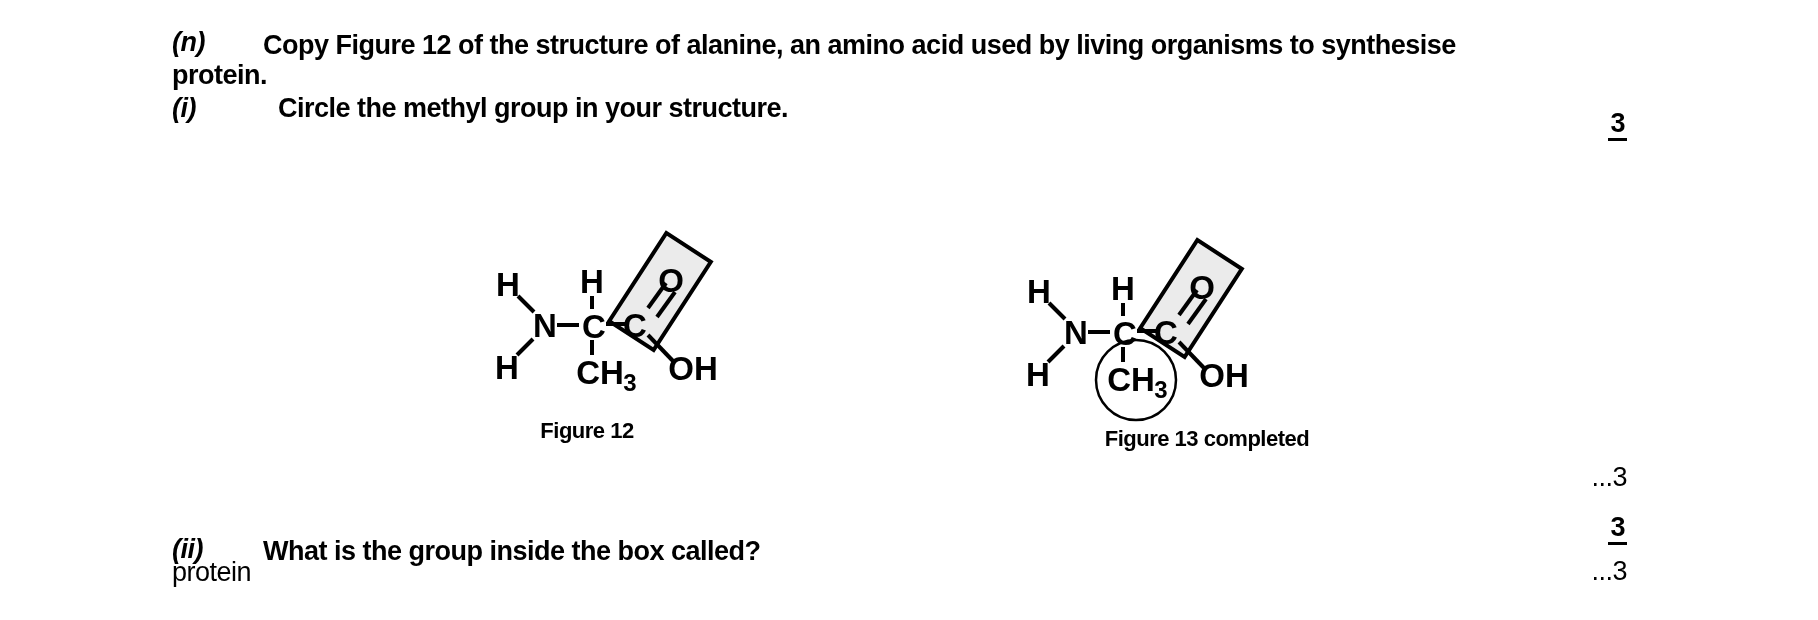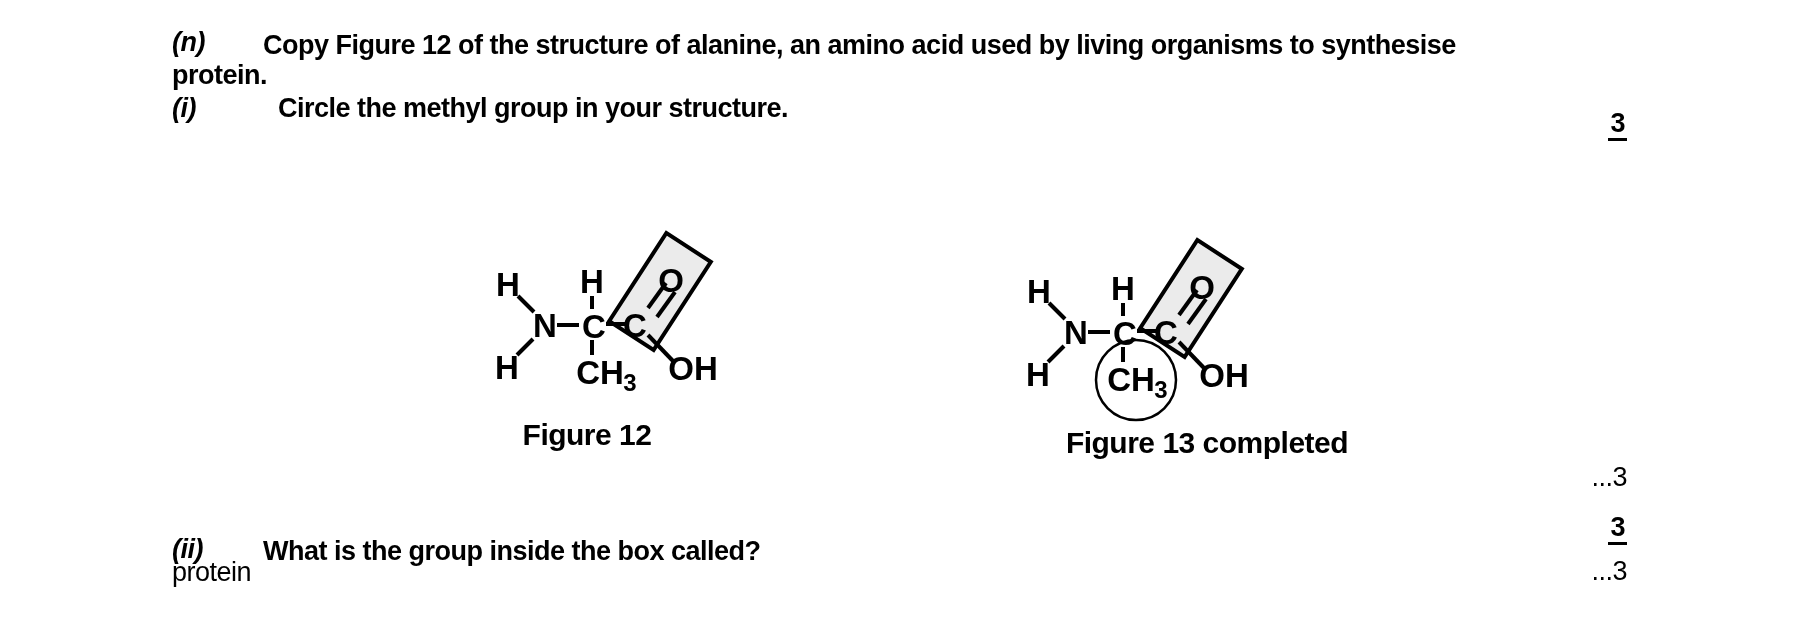--- a/index.html
+++ b/index.html
@@ -26,21 +26,21 @@
   }
   .part-label { font-style: italic; }
   .marks-col { right: 191px; text-align: right; }
   .underlined {
     display: inline-block;
     line-height: 29px;
     border-bottom: 3px solid #000;
     padding: 0 2px;
   }
   .caption {
-    font-size: 30px;
+    font-size: 22px;
     font-weight: bold;
     letter-spacing: -0.5px;
     text-align: center;
   }
   svg.molecule { position: absolute; overflow: visible; }
   svg.molecule text {
     font-family: "Liberation Sans", sans-serif;
     font-weight: bold;
     font-size: 33px;
     fill: #000000;

